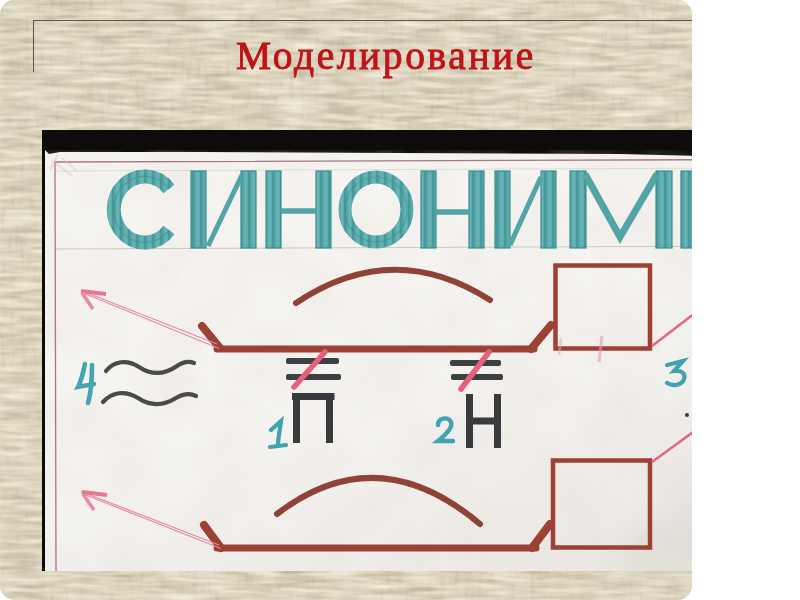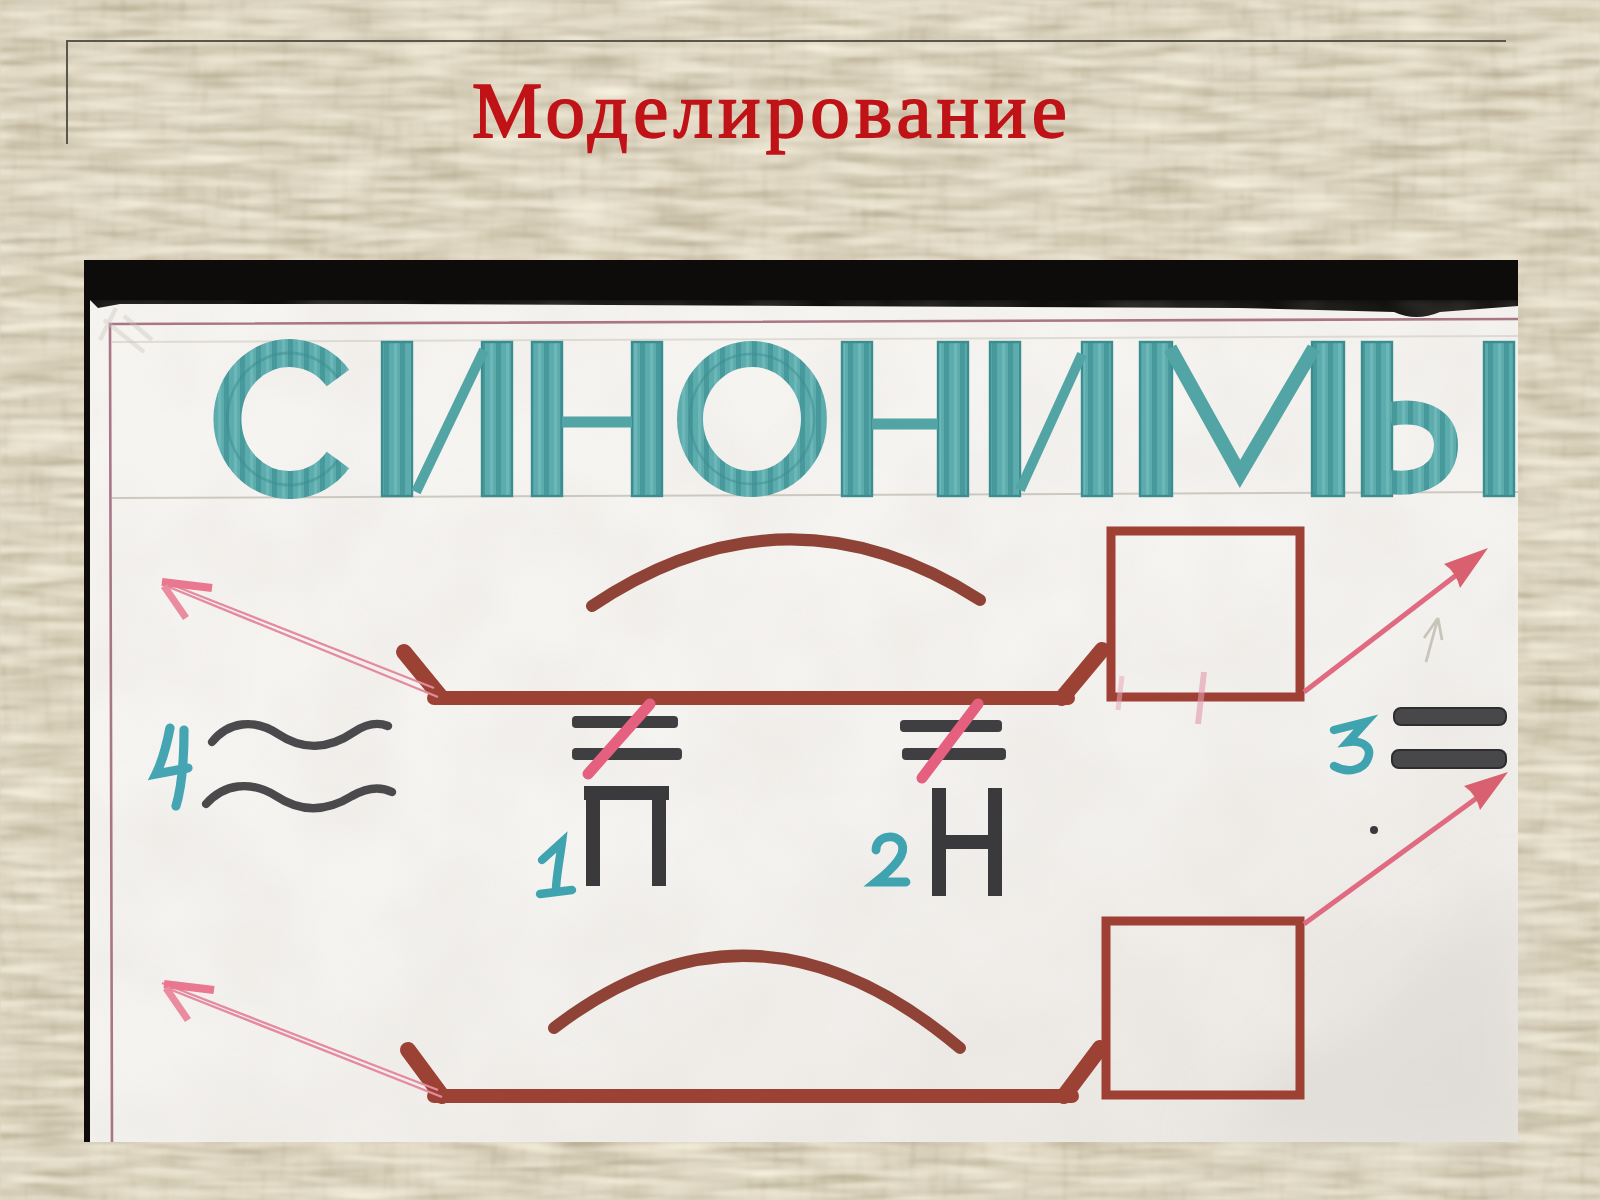--- a/index.html
+++ b/index.html
@@ -1,17 +1,17 @@
 <!DOCTYPE html>
 <html><head>
 <meta charset="utf-8">
 <style>
   html,body{margin:0;padding:0;}
   body{width:800px;height:600px;overflow:hidden;font-family:"Liberation Sans",sans-serif;}
-  #slide{position:relative;width:800px;height:600px;background:#ded6c3;overflow:hidden;}
+  #slide{position:relative;width:692px;height:600px;background:#ded6c3;overflow:hidden;border-radius:15px;}
   .abs{position:absolute;}
 </style>
 </head>
 <body>
 <div id="slide">
 
   <svg class="abs" style="left:0;top:0;" width="800" height="600">
     <defs>
       <filter id="texD" x="0" y="0" width="100%" height="100%">
         <feTurbulence type="fractalNoise" baseFrequency="0.015 0.045" numOctaves="2" seed="37" result="n"></feTurbulence>

